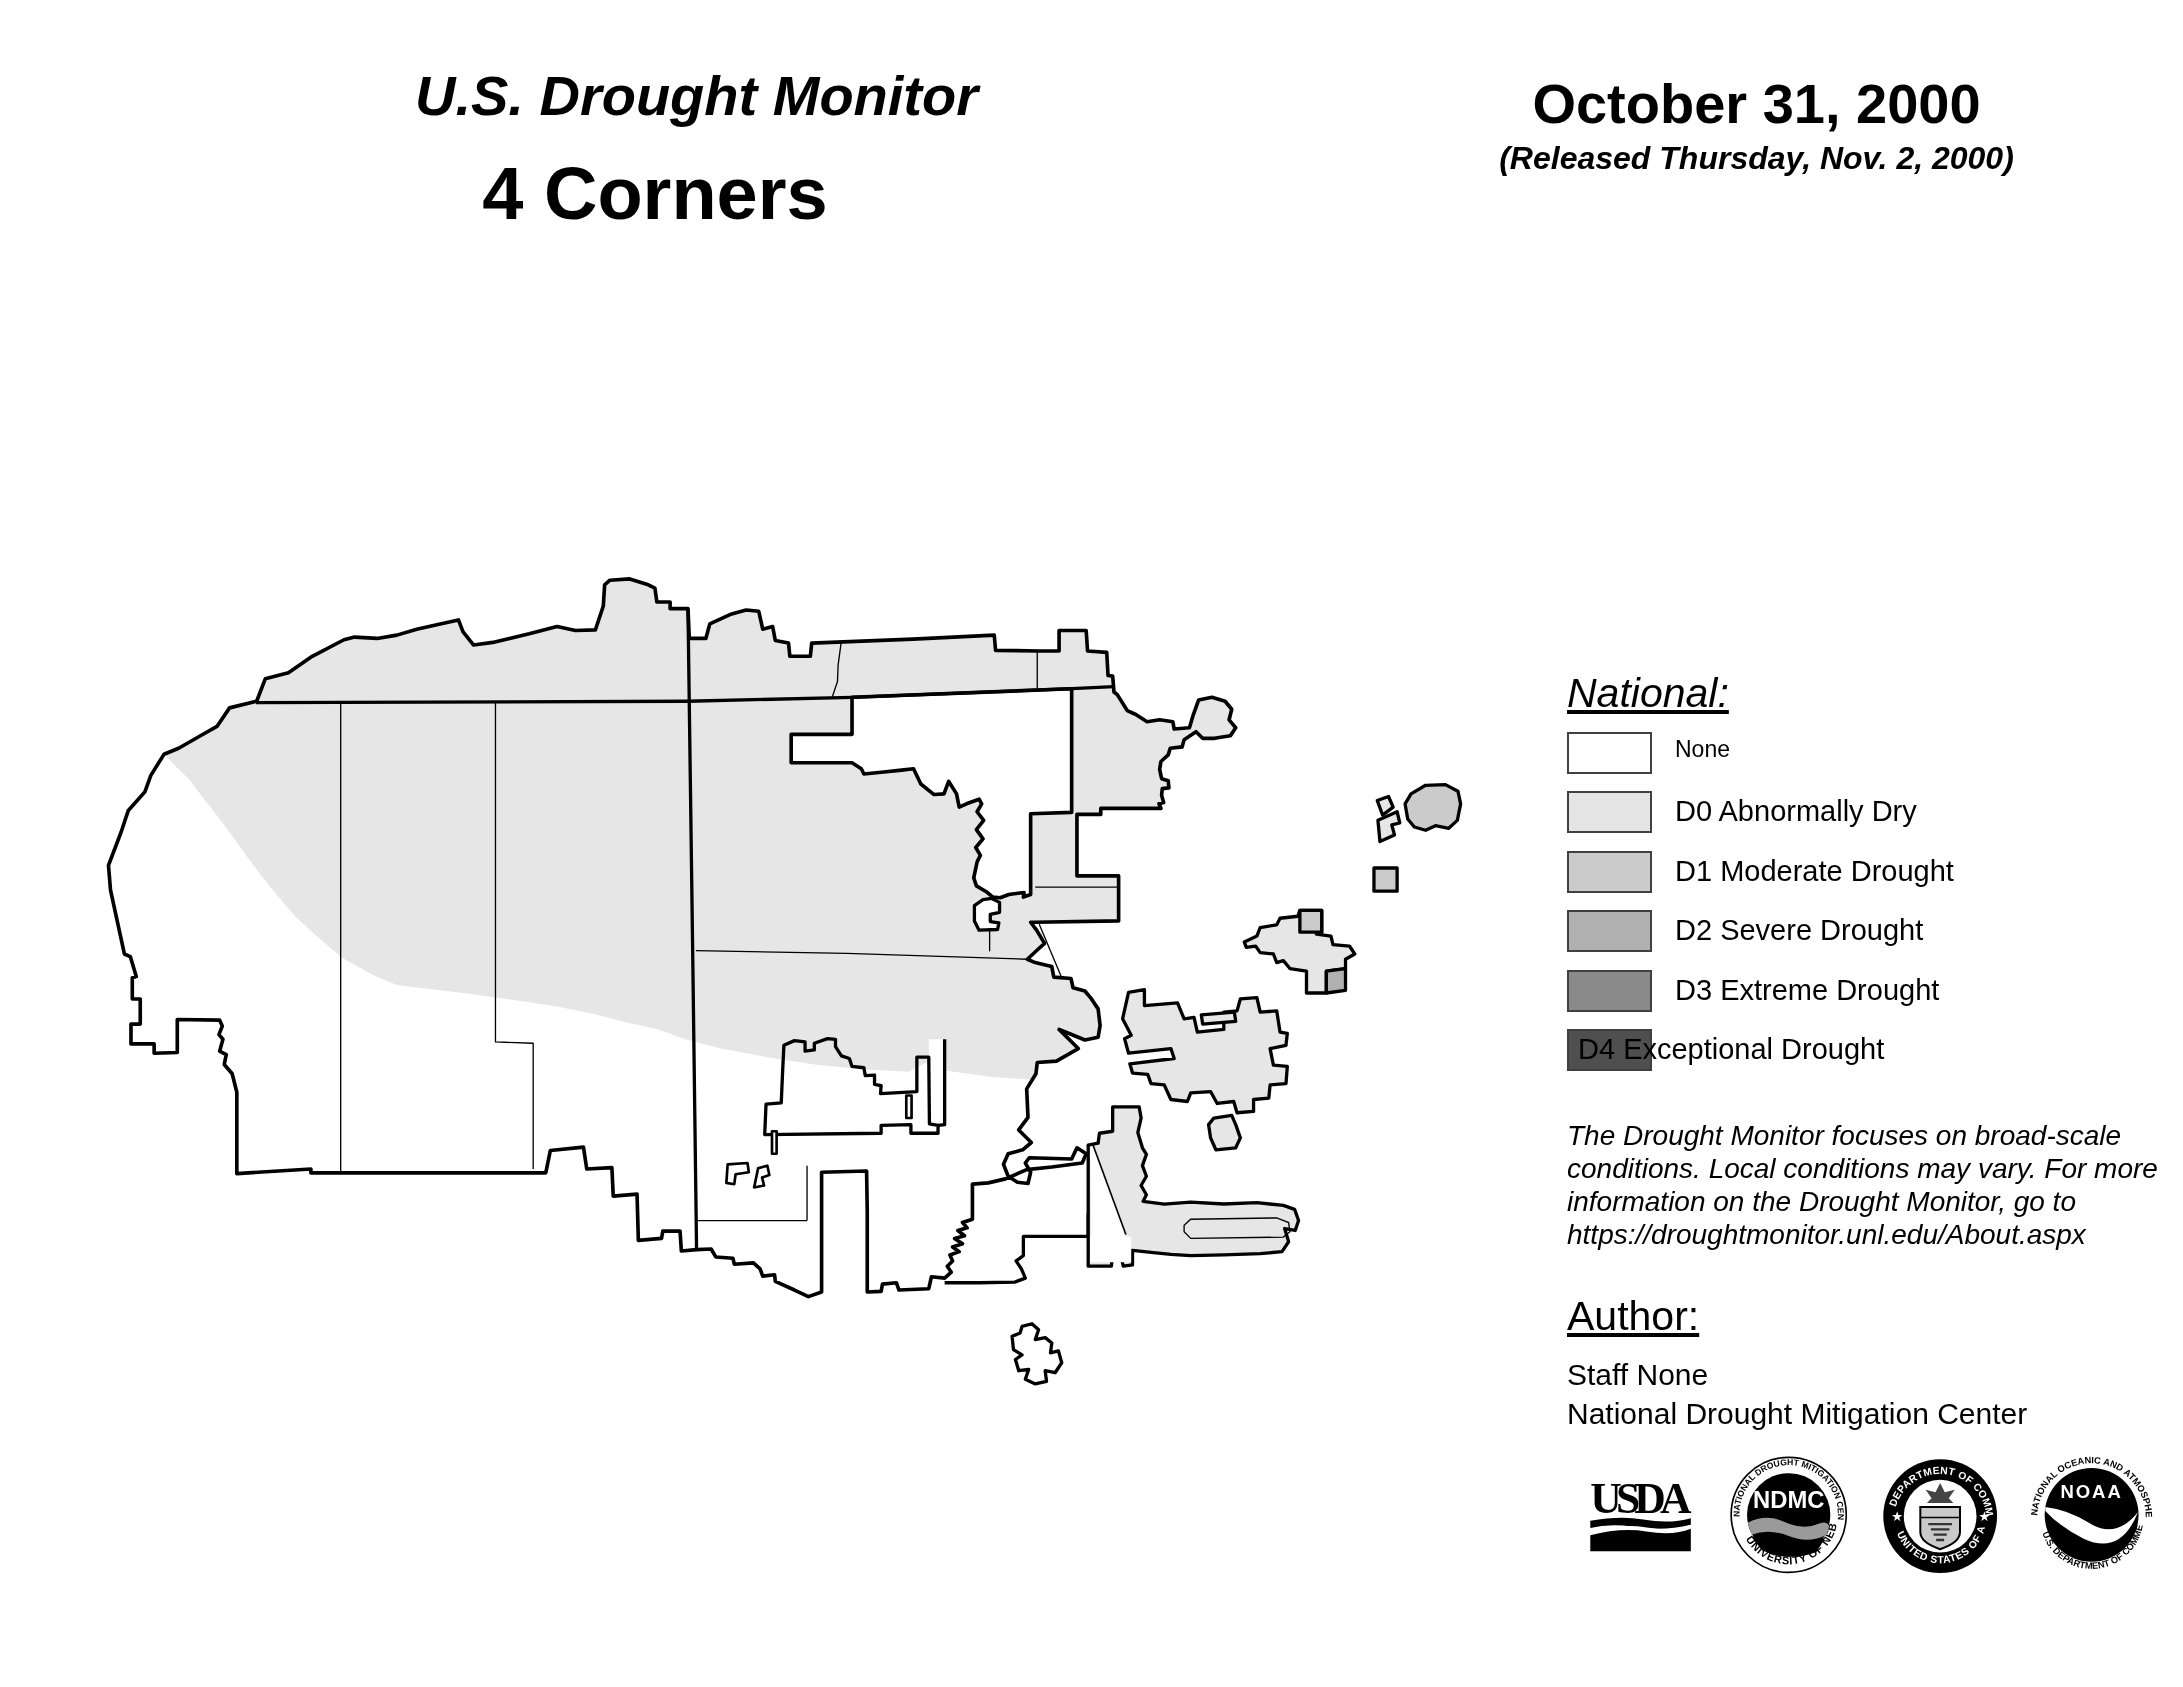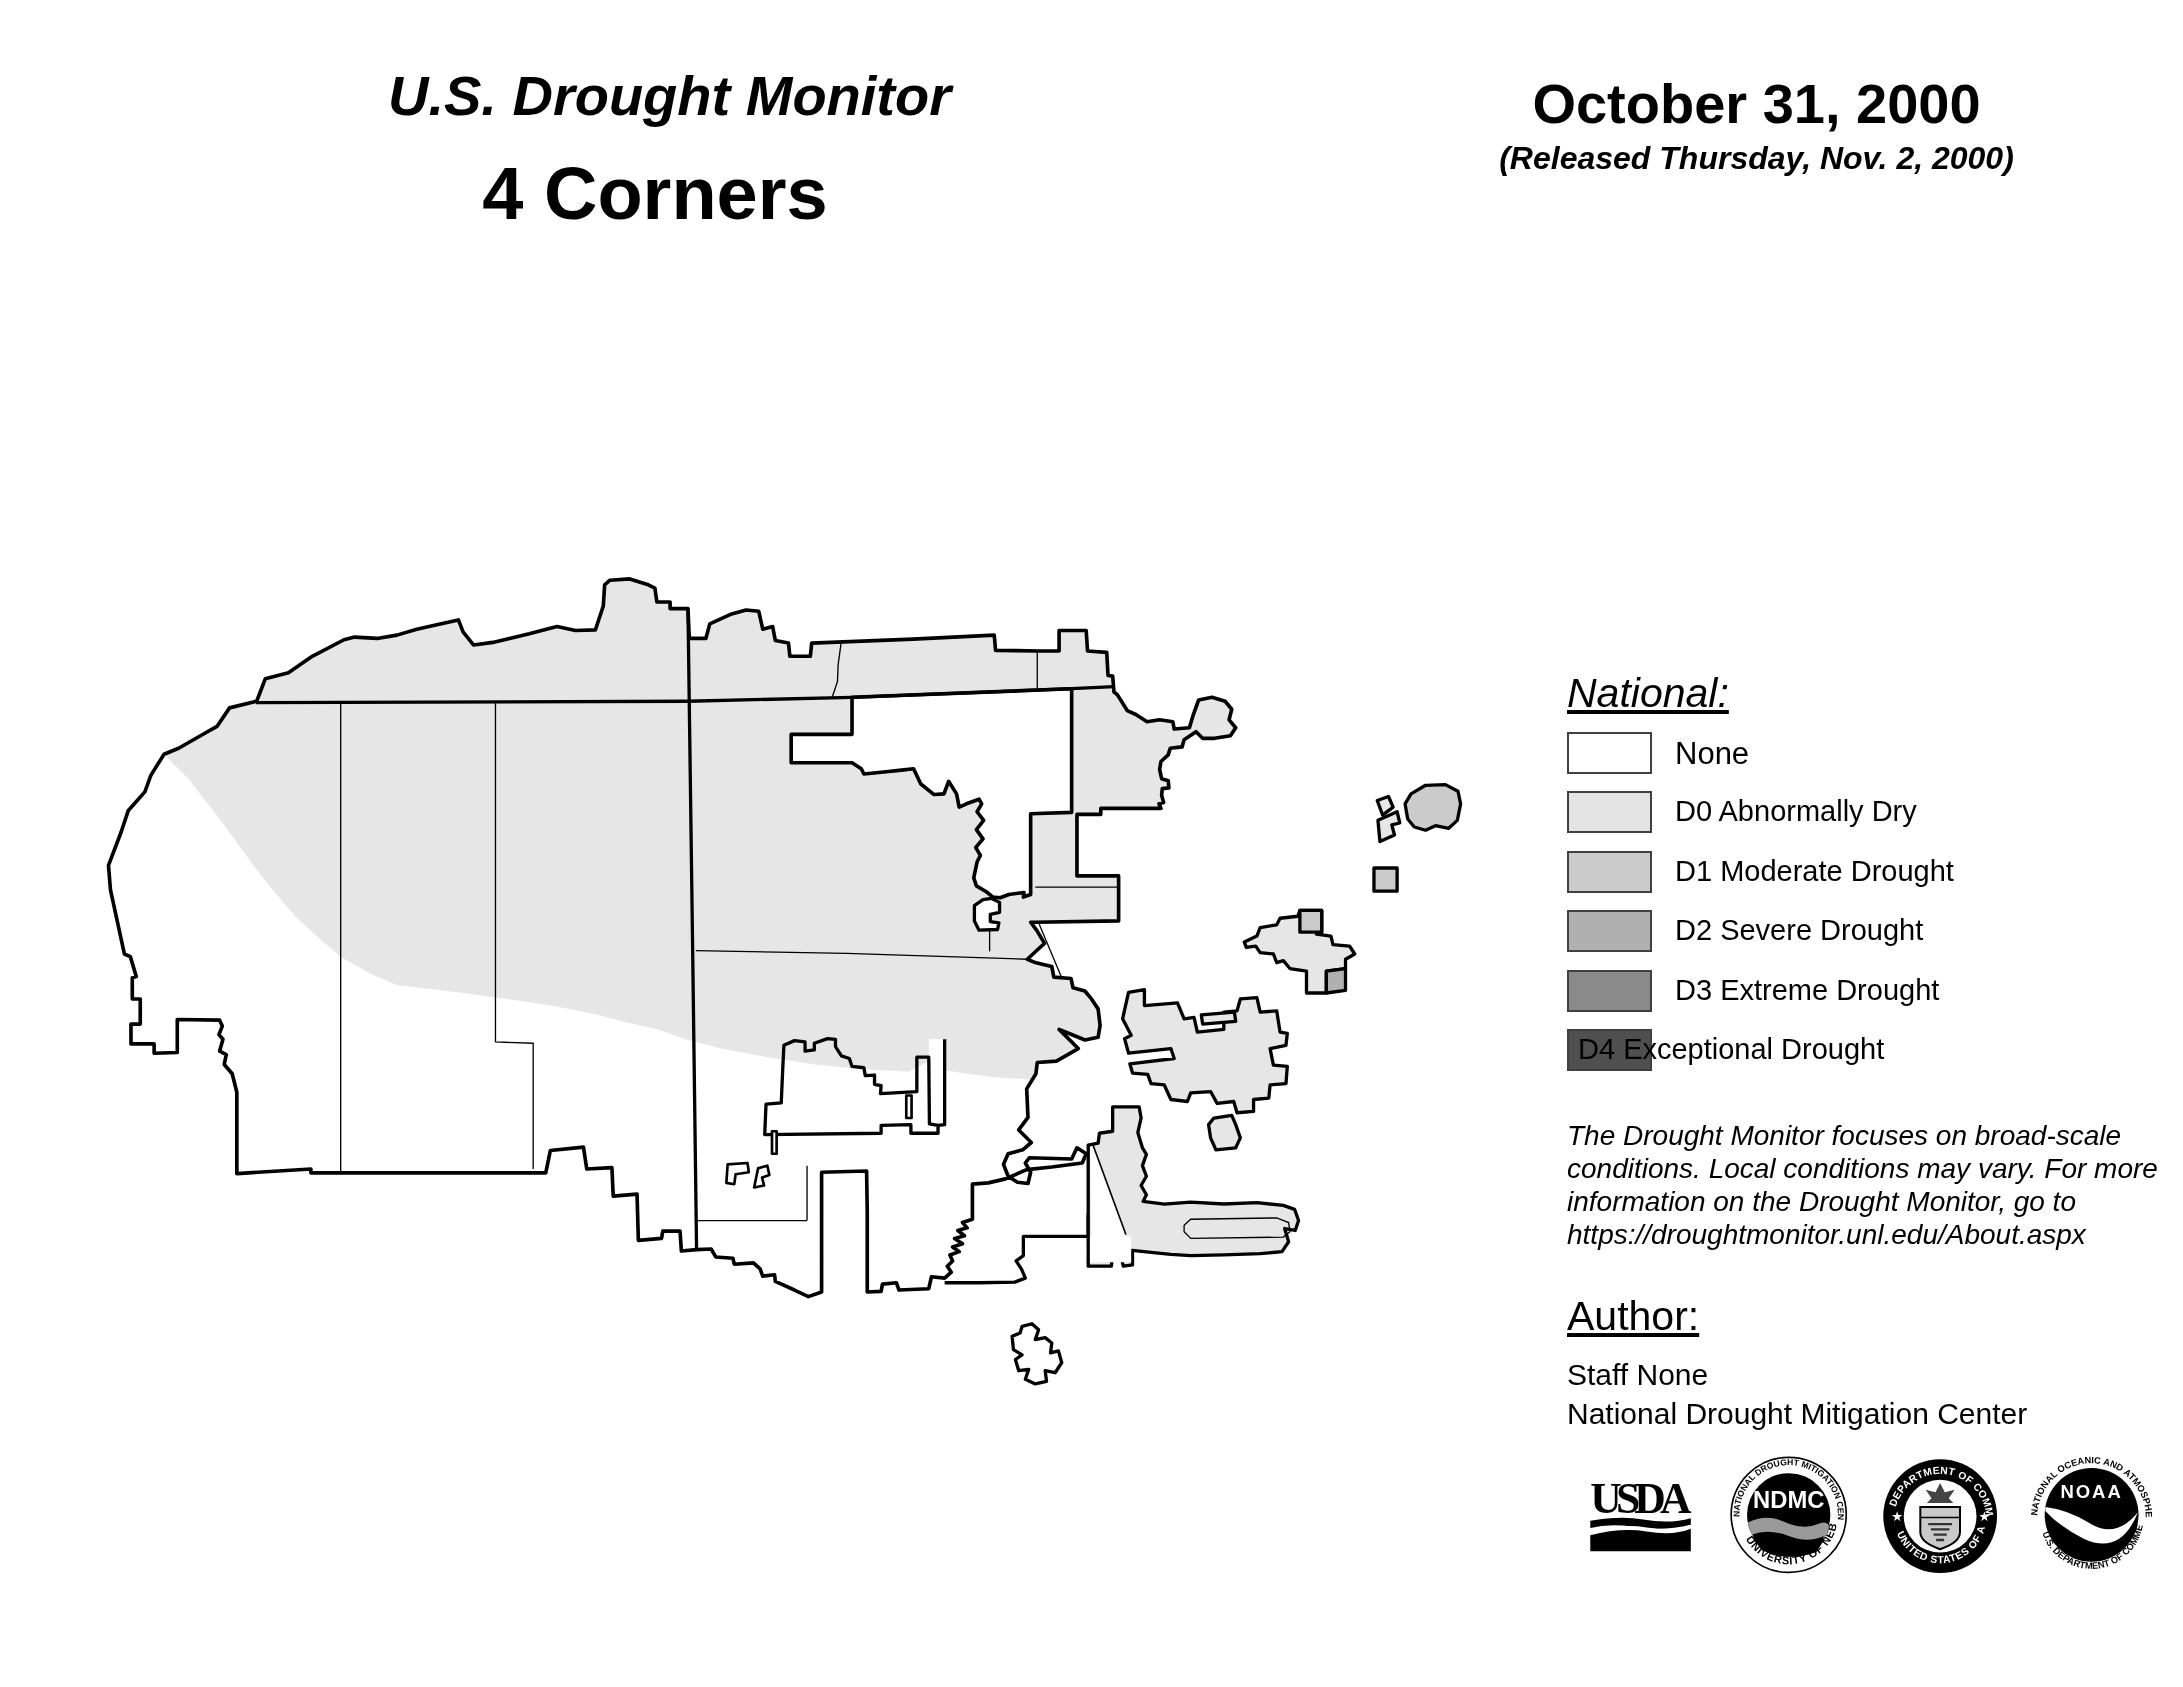--- a/index.html
+++ b/index.html
@@ -4,21 +4,21 @@
 <style>
   html,body{margin:0;padding:0;background:#ffffff;}
   #page{position:relative;width:2183px;height:1687px;background:#ffffff;overflow:hidden;
         font-family:"Liberation Sans", sans-serif;color:#000;}
   .abs{position:absolute;}
 </style>
 </head>
 <body>
 <div id="page">
 
-  <div class="abs" style="left:388px;top:63px;width:562px;text-align:center;font-size:56px;font-weight:bold;font-style:italic;white-space:nowrap;">U.S. Drought Monitor</div>
+  <div class="abs" style="left:415px;top:63px;width:562px;text-align:center;font-size:56px;font-weight:bold;font-style:italic;white-space:nowrap;">U.S. Drought Monitor</div>
 
   <div class="abs" style="left:374px;top:151px;width:562px;text-align:center;font-size:74px;font-weight:bold;white-space:nowrap;">4 Corners</div>
 
   <div class="abs" style="left:1492px;top:71px;width:529px;text-align:center;font-size:56px;font-weight:bold;white-space:nowrap;">October 31, 2000</div>
 
   <div class="abs" style="left:1492px;top:140px;width:529px;text-align:center;font-size:32px;font-weight:bold;font-style:italic;white-space:nowrap;">(Released Thursday, Nov. 2, 2000)</div>
 
 
   <svg class="abs" style="left:0;top:0;" width="2183" height="1687" viewBox="0 0 3300 2550">
 
@@ -88,21 +88,21 @@
     <path d="M1100 1760 L1130 1758 L1132 1772 L1112 1775 L1110 1790 L1098 1788 Z" fill="#fff" stroke="#000" stroke-width="4" stroke-linejoin="round"></path>
 
     <path d="M1146 1766 L1160 1762 L1163 1776 L1152 1780 L1155 1792 L1140 1795 Z" fill="#fff" stroke="#000" stroke-width="4" stroke-linejoin="round"></path>
 
     <path d="M1370 1656 L1378 1656 L1378 1690 L1370 1690 Z" fill="#fff" stroke="#000" stroke-width="4" stroke-linejoin="round"></path>
   </svg>
 
   <div class="abs" style="left:1567px;top:670px;font-size:41px;font-style:italic;text-decoration:underline;">National:</div>
 
     <div style="position:absolute;left:1567px;top:732px;width:81px;height:38px;background:#ffffff;border:2px solid #404040;"></div>
-    <div style="position:absolute;left:1675px;top:736px;font-size:31px;white-space:nowrap;">None</div>
+    <div style="position:absolute;left:1675px;top:736px;font-size:23px;white-space:nowrap;">None</div>
 
     <div style="position:absolute;left:1567px;top:791px;width:81px;height:38px;background:#e4e4e4;border:2px solid #404040;"></div>
     <div style="position:absolute;left:1675px;top:795px;font-size:29px;white-space:nowrap;">D0 Abnormally Dry</div>
 
     <div style="position:absolute;left:1567px;top:851px;width:81px;height:38px;background:#cbcbcb;border:2px solid #404040;"></div>
     <div style="position:absolute;left:1675px;top:855px;font-size:29px;white-space:nowrap;">D1 Moderate Drought</div>
 
     <div style="position:absolute;left:1567px;top:910px;width:81px;height:38px;background:#b0b0b0;border:2px solid #404040;"></div>
     <div style="position:absolute;left:1675px;top:914px;font-size:29px;white-space:nowrap;">D2 Severe Drought</div>
 

